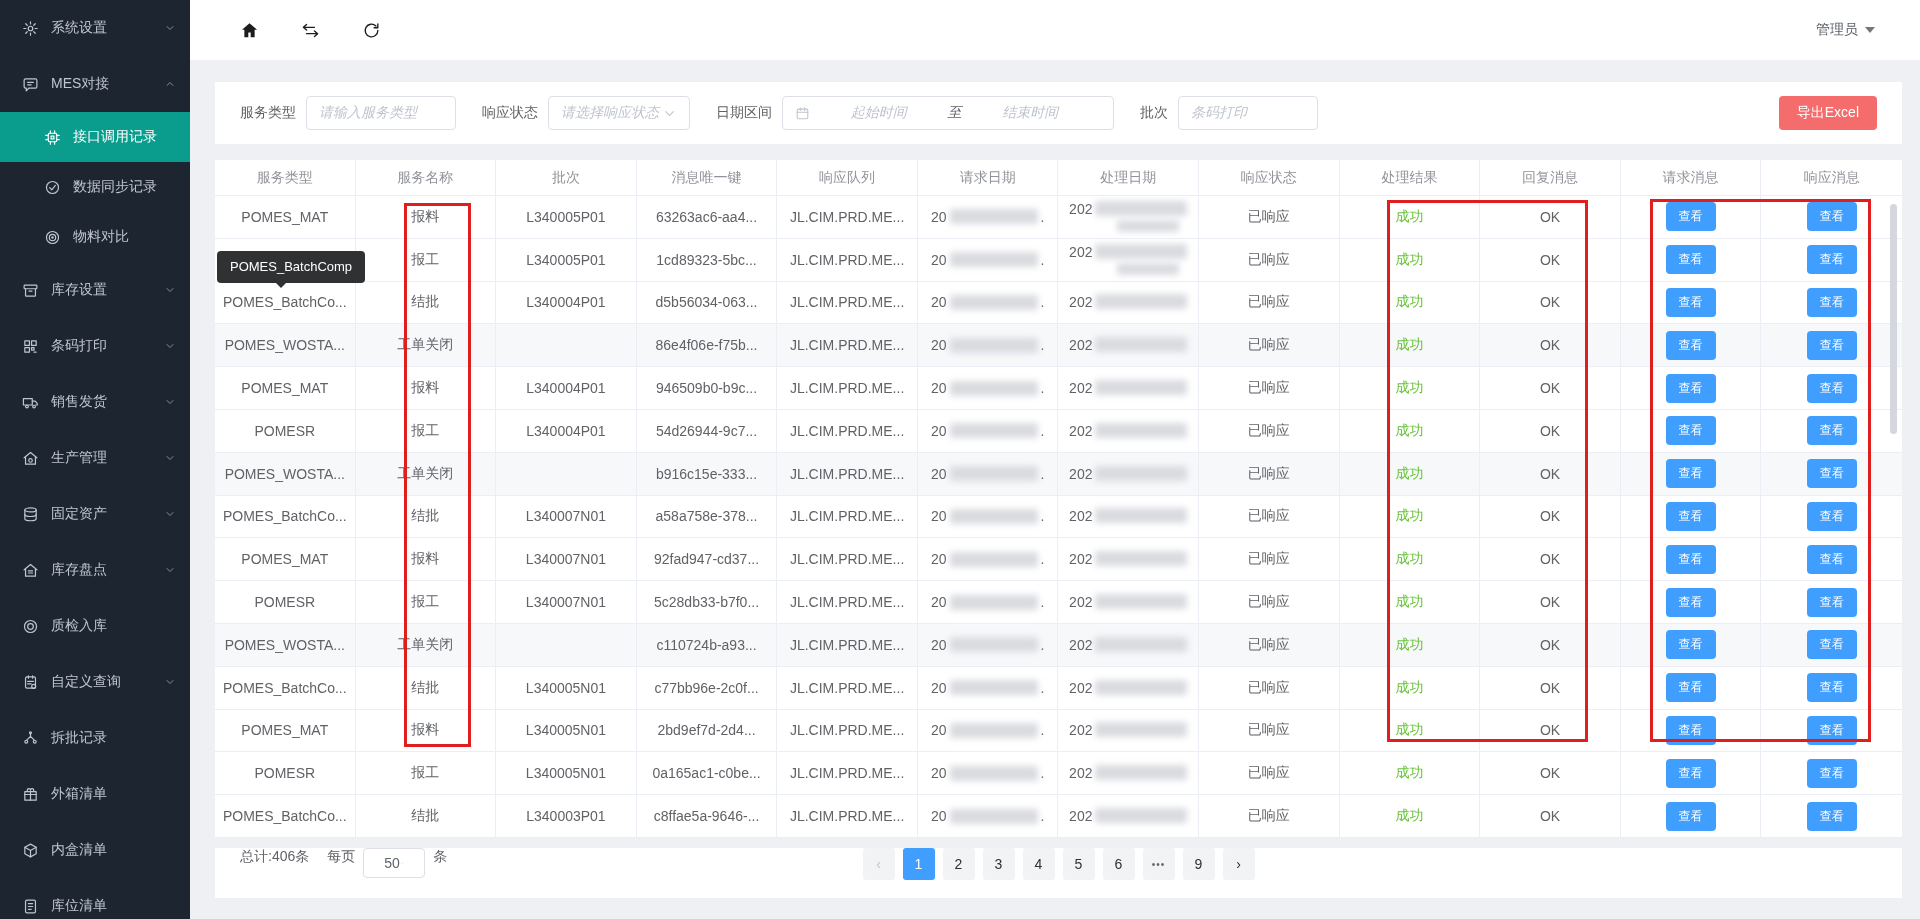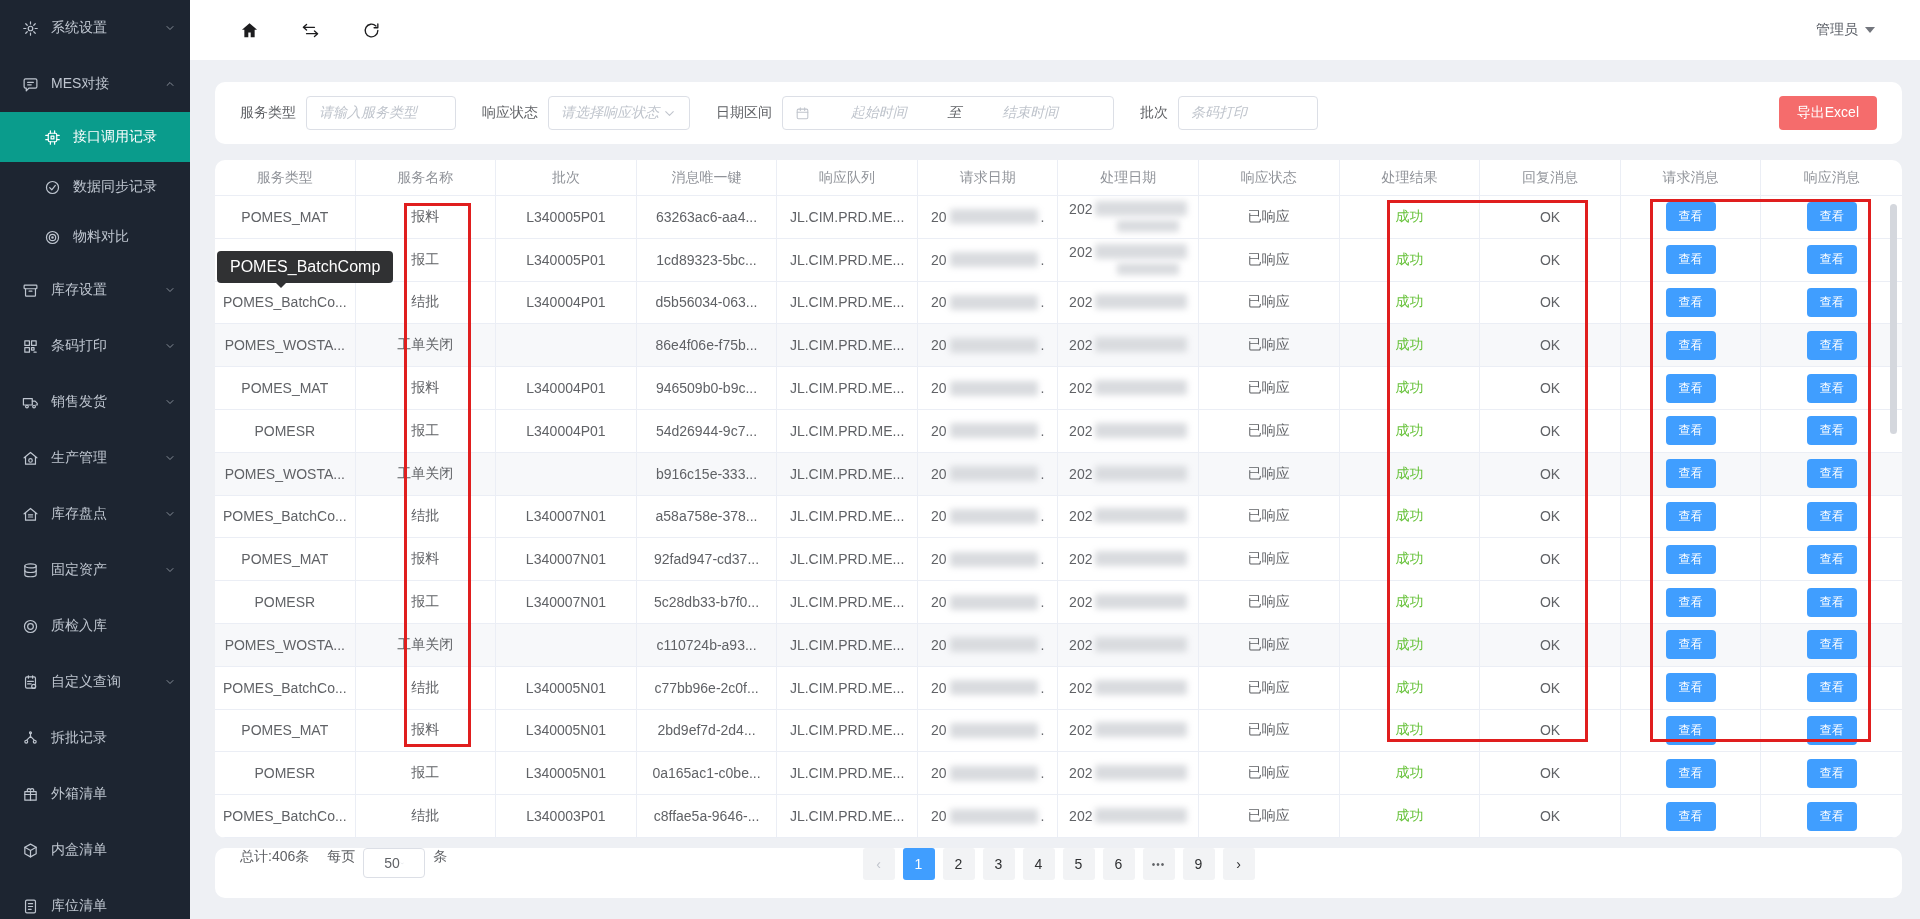--- a/index.html
+++ b/index.html
@@ -22,21 +22,21 @@
 
   
   .right-col { flex:1; display:flex; flex-direction:column; height:100%; }
   .topbar { height:60px; background:#fff; display:flex; align-items:center; padding:0 45px 0 50px; flex:none; }
   .tb-icon { width:19px; height:19px; margin-right:42px; color:#1d1d1f; display:inline-flex; cursor:pointer; }
   .tb-icon svg { width:100%; height:100%; }
   .tb-user { margin-left:auto; display:flex; align-items:center; gap:7px; color:#5a5e66; cursor:pointer; }
   .caret { width:0; height:0; border-left:5px solid transparent; border-right:5px solid transparent; border-top:6px solid #73767d; }
 
   .content { flex:1; position:relative; }
-  .card { position:absolute; left:25px; width:1687px; background:#fff; border-radius:10px; }
+  .card { position:absolute; left:25px; width:1687px; background:#fff; border-radius:0; }
 
   
   .filter-card { top:22px; height:62px; display:flex; align-items:center; padding:0 25px; }
   .f-label { color:#606266; margin-right:10px; white-space:nowrap; }
   .f-input { height:34px; border:1px solid #dcdfe6; border-radius:4px; display:flex; align-items:center; padding:0 12px; color:#bfc4cc; background:#fff; margin-right:26px; white-space:nowrap;font-style:italic; }
   .f-input.w1 { width:150px; }
   .f-input.sel { width:142px; justify-content:space-between; }
   .f-input.w2 { width:140px; margin-right:0; }
   .datebox { width:332px; display:flex; align-items:center; justify-content:space-between; padding:0 12px; margin-right:26px;gap:8px; }
   .datebox .ph { color:#bfc4cc; }
@@ -70,21 +70,21 @@
   .pg-btn { min-width:32px; height:32px; background:#f2f3f5; border:none; border-radius:3px; color:#303133; font-size:14px; display:flex; align-items:center; justify-content:center; cursor:pointer; }
   .pg-btn.active { background:var(--primary,#409eff); color:#fff; }
   .pg-btn.disabled { color:#c0c4cc; cursor:default; }
   .pg-btn.more { letter-spacing:1px; font-size:10px; color:#606266; }
 
   
   .anno { position:absolute; border:3px solid var(--annotation,#e01e1e); pointer-events:none; z-index:5; }
   #anno1 { left:404px; top:203px; width:67px; height:544px; }
   #anno2 { left:1387px; top:200px; width:201px; height:542px; }
   #anno3 { left:1650px; top:199px; width:221px; height:543px; }
-  .tooltip { position:absolute; left:217px; top:251px; height:32px; line-height:32px; padding:0 13px; background:#303133; color:#fff; font-size:16px; border-radius:4px; z-index:6; white-space:nowrap; }
+  .tooltip { position:absolute; left:217px; top:251px; height:32px; line-height:32px; padding:0 13px; background:#303133; color:#fff; font-size:13px; border-radius:4px; z-index:6; white-space:nowrap; }
   .tooltip:after { content:""; position:absolute; bottom:-5px; left:58px; border-left:6px solid transparent; border-right:6px solid transparent; border-top:6px solid #303133; }
 </style>
 </head>
 <body>
 
 <div class="app">
 
   <div class="sidebar">
     <div id="sidebar-menu">
         <div class="side-item">
@@ -202,41 +202,41 @@
           <span class="slabel">生产管理</span>
           <span class="chev down">
             <svg viewBox="0 0 24 24" fill="none" stroke="currentColor" stroke-width="1.7" stroke-linecap="round" stroke-linejoin="round">
               <path d="M6 9l6 6 6-6"></path>
             </svg>
           </span>
         </div>
         <div class="side-item">
           <span class="sicon">
             <svg viewBox="0 0 24 24" fill="none" stroke="currentColor" stroke-width="1.7" stroke-linecap="round" stroke-linejoin="round">
+              <ellipse cx="12" cy="5.5" rx="8" ry="2.8"></ellipse>
+              <path d="M4 5.5v6.5c0 1.5 3.6 2.8 8 2.8s8-1.3 8-2.8V5.5"></path>
+              <path d="M4 12v6c0 1.5 3.6 2.8 8 2.8s8-1.3 8-2.8v-6"></path>
+            </svg>
+          </span>
+          <span class="slabel">固定资产</span>
+          <span class="chev down">
+            <svg viewBox="0 0 24 24" fill="none" stroke="currentColor" stroke-width="1.7" stroke-linecap="round" stroke-linejoin="round">
+              <path d="M6 9l6 6 6-6"></path>
+            </svg>
+          </span>
+        </div>
+        <div class="side-item">
+          <span class="sicon">
+            <svg viewBox="0 0 24 24" fill="none" stroke="currentColor" stroke-width="1.7" stroke-linecap="round" stroke-linejoin="round">
               <path d="M3 11l9-7.5L21 11"></path>
               <path d="M5 9.8V20h14V9.8"></path>
               <path d="M9 15.5h6M9 12.5h6"></path>
             </svg>
           </span>
           <span class="slabel">库存盘点</span>
-          <span class="chev down">
-            <svg viewBox="0 0 24 24" fill="none" stroke="currentColor" stroke-width="1.7" stroke-linecap="round" stroke-linejoin="round">
-              <path d="M6 9l6 6 6-6"></path>
-            </svg>
-          </span>
-        </div>
-        <div class="side-item">
-          <span class="sicon">
-            <svg viewBox="0 0 24 24" fill="none" stroke="currentColor" stroke-width="1.7" stroke-linecap="round" stroke-linejoin="round">
-              <ellipse cx="12" cy="5.5" rx="8" ry="2.8"></ellipse>
-              <path d="M4 5.5v6.5c0 1.5 3.6 2.8 8 2.8s8-1.3 8-2.8V5.5"></path>
-              <path d="M4 12v6c0 1.5 3.6 2.8 8 2.8s8-1.3 8-2.8v-6"></path>
-            </svg>
-          </span>
-          <span class="slabel">固定资产</span>
           <span class="chev down">
             <svg viewBox="0 0 24 24" fill="none" stroke="currentColor" stroke-width="1.7" stroke-linecap="round" stroke-linejoin="round">
               <path d="M6 9l6 6 6-6"></path>
             </svg>
           </span>
         </div>
         <div class="side-item">
           <span class="sicon">
             <svg viewBox="0 0 24 24" fill="none" stroke="currentColor" stroke-width="1.7" stroke-linecap="round" stroke-linejoin="round">
               <circle cx="12" cy="12" r="8.5"></circle>

